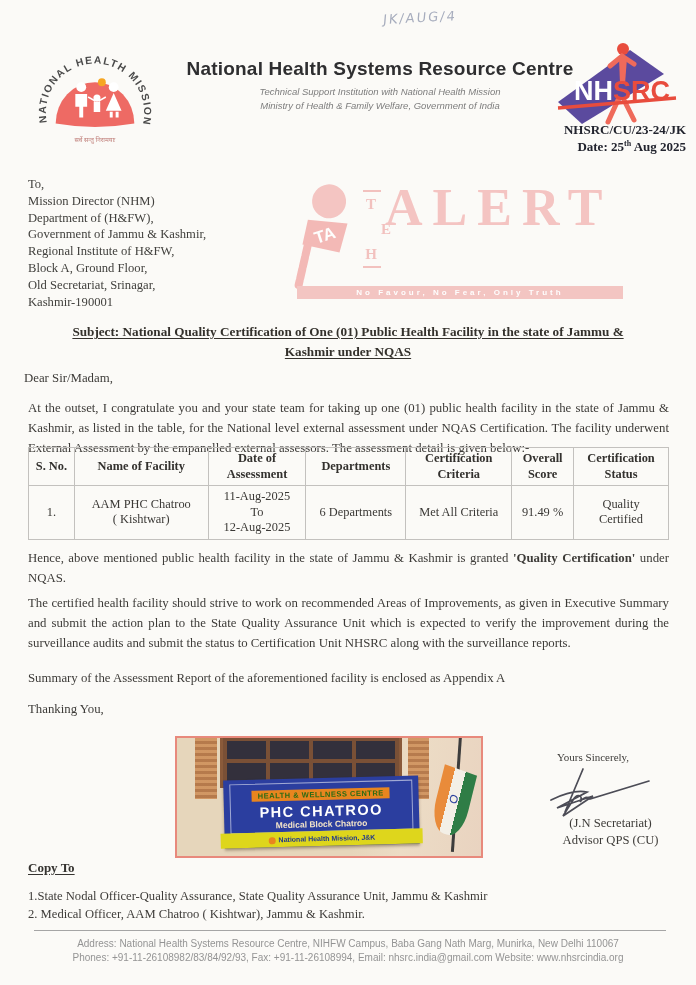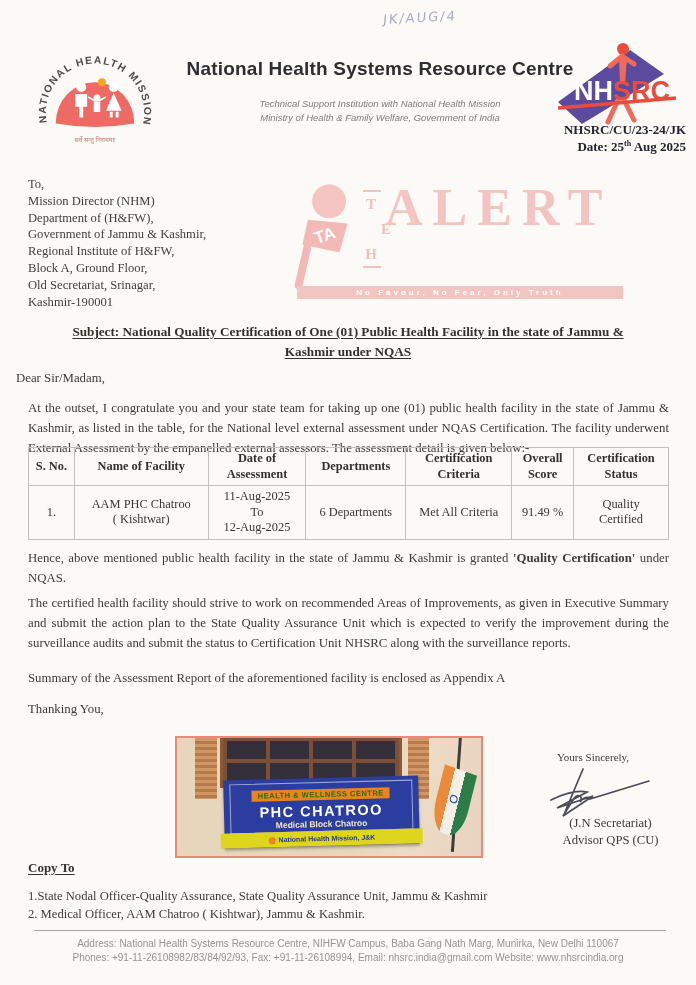--- a/index.html
+++ b/index.html
@@ -18,21 +18,21 @@
   
   .nhm-logo { position:absolute; left:36px; top:36px; width:118px; height:118px; }
   .hindi-tag { font-size:6.5px; fill:#bf7d78; filter:blur(.4px); }
   .title-block { position:absolute; left:150px; top:58px; width:460px; text-align:center; }
   .org-name {
     font-family:"Liberation Sans", sans-serif; font-weight:bold;
     font-size:19px; color:#2e2e30; letter-spacing:.2px;
   }
   .org-tagline {
     font-family:"Liberation Sans", sans-serif; font-style:italic;
-    font-size:9.5px; color:#7d7d7d; line-height:1.5; margin-top:17px;
+    font-size:9.5px; color:#7d7d7d; line-height:1.5; margin-top:5px;
   }
   .nhsrc-logo { position:absolute; left:550px; top:40px; width:132px; height:98px; }
   .ref-block {
     position:absolute; right:10px; top:122px; text-align:right;
     font-weight:bold; font-size:13px; color:#22242e; line-height:1.3;
   }
   sup { font-size:8px; }
   
   .recipient { position:absolute; left:28px; top:176px; font-size:12.6px; line-height:16.8px; color:#41403d; }
   
@@ -58,21 +58,21 @@
     position:absolute; left:4px; top:108px; width:326px; height:13px;
     background:#f2b8b6; color:#ffffff; font-family:"Liberation Sans", sans-serif;
     font-size:8px; font-weight:bold; letter-spacing:3px; text-align:center; line-height:13px;
   }
   
   .subject {
     position:absolute; left:56px; top:322px; width:584px; text-align:center;
     font-weight:bold; font-size:13.2px; color:#34312c;
     text-decoration:underline; text-underline-offset:2px; line-height:1.55;
   }
-  .salutation { position:absolute; left:16px; top:371px; font-size:12.8px; }
+  .salutation { position:absolute; left:24px; top:371px; font-size:12.8px; }
   .para { position:absolute; left:28px; width:641px; font-size:12.8px; line-height:20px; text-align:justify; color:#3d3b38; }
   #p1 { top:398px; }
   #p2 { top:548px; }
   #p3 { top:593px; }
   #p4 { top:668px; text-align:left; }
   #closing { top:699px; text-align:left; }
   .bold { font-weight:bold; }
   
   .assess-table {
     position:absolute; left:28px; top:447px; width:641px;

